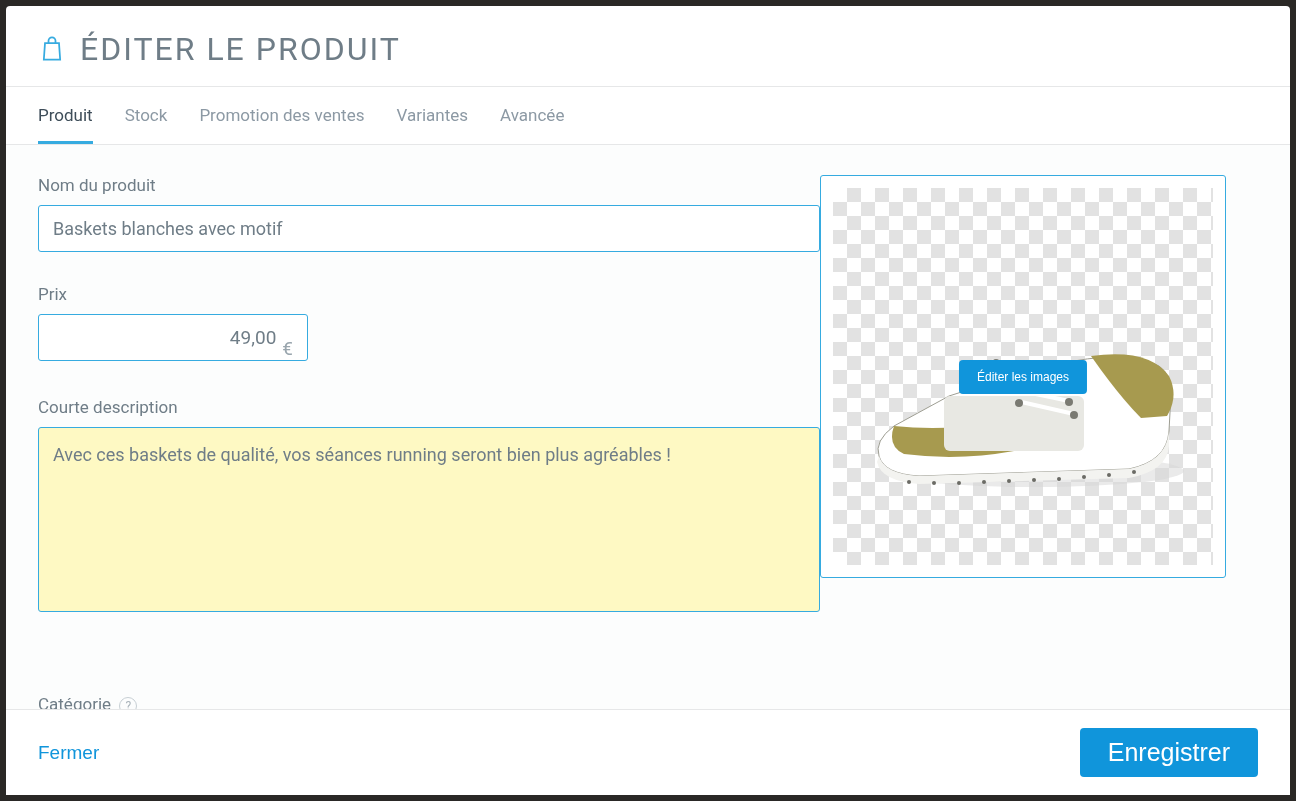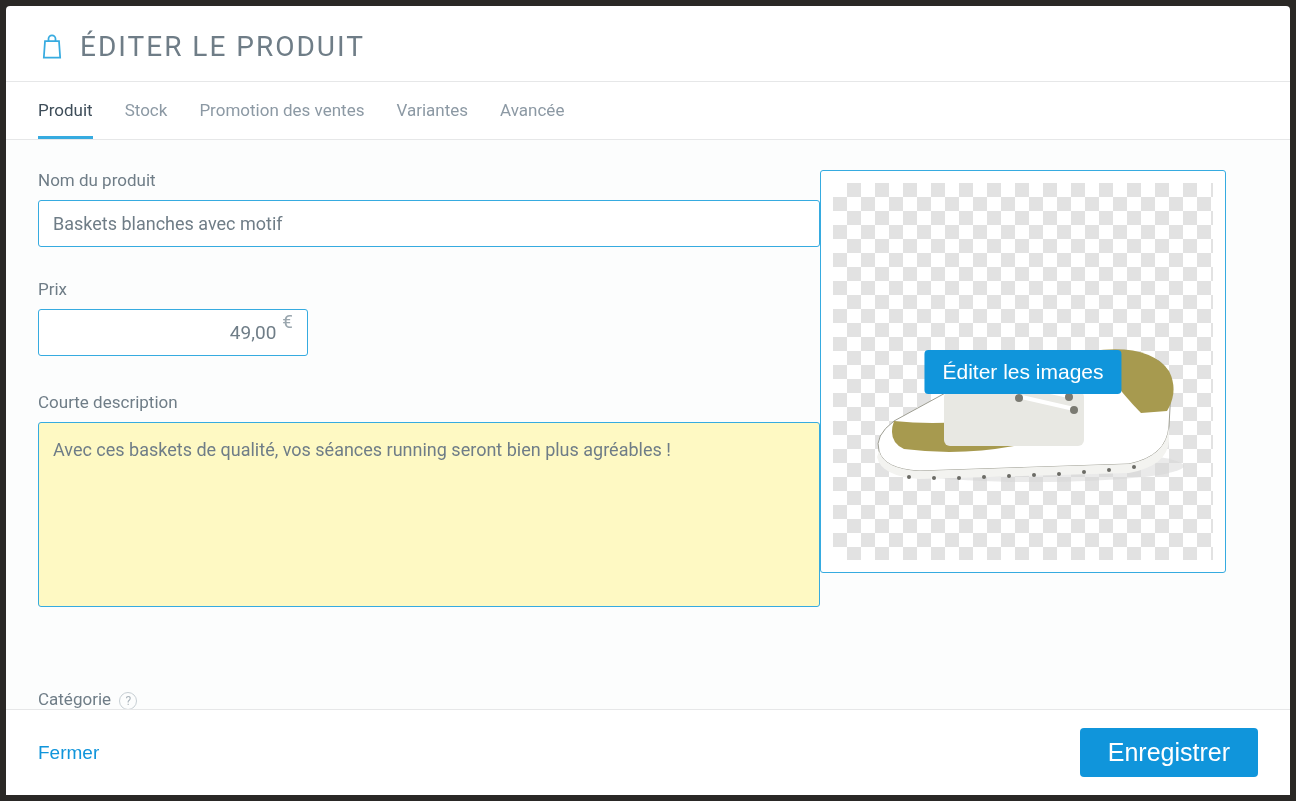--- a/index.html
+++ b/index.html
@@ -28,21 +28,21 @@
       border-bottom: 1px solid #e6e7e8;
     }
     .bag-icon {
       width: 28px;
       height: 28px;
       stroke: #37abe0;
       stroke-width: 1.5;
       fill: none;
     }
     .title {
-      font-size: 28px;
+      font-size: 32px;
       font-weight: 400;
       letter-spacing: 2px;
       color: #6f7d87;
     }
     .tabs {
       display: flex;
       gap: 32px;
       padding: 0 32px;
       border-bottom: 1px solid #e6e7e8;
     }
@@ -97,21 +97,21 @@
       padding: 12px 14px;
       font-size: 18px;
       color: #6f7d87;
       background: #fff;
       outline: none;
       font-family: inherit;
     }
     .price-row { margin-top: 32px; }
     .price-input-wrap {
       display: flex;
-      align-items: flex-start;
+      align-items: flex-end;
       border: 1px solid #36abe0;
       border-radius: 3px;
       width: 270px;
       background: #fff;
     }
     .price-input {
       border: none;
       outline: none;
       text-align: right;
       font-size: 19px;
@@ -170,21 +170,21 @@
     }
     .edit-images-btn {
       position: absolute;
       left: 50%;
       top: 50%;
       transform: translate(-50%, -50%);
       background: #1095db;
       color: #fff;
       border: none;
       border-radius: 4px;
-      font-size: 21px;
+      font-size: 12px;
       padding: 10px 18px;
       cursor: pointer;
       text-align: right;
     }
     .footer {
       border-top: 1px solid #e6e7e8;
       padding: 18px 32px;
       display: flex;
       justify-content: space-between;
       align-items: center;

